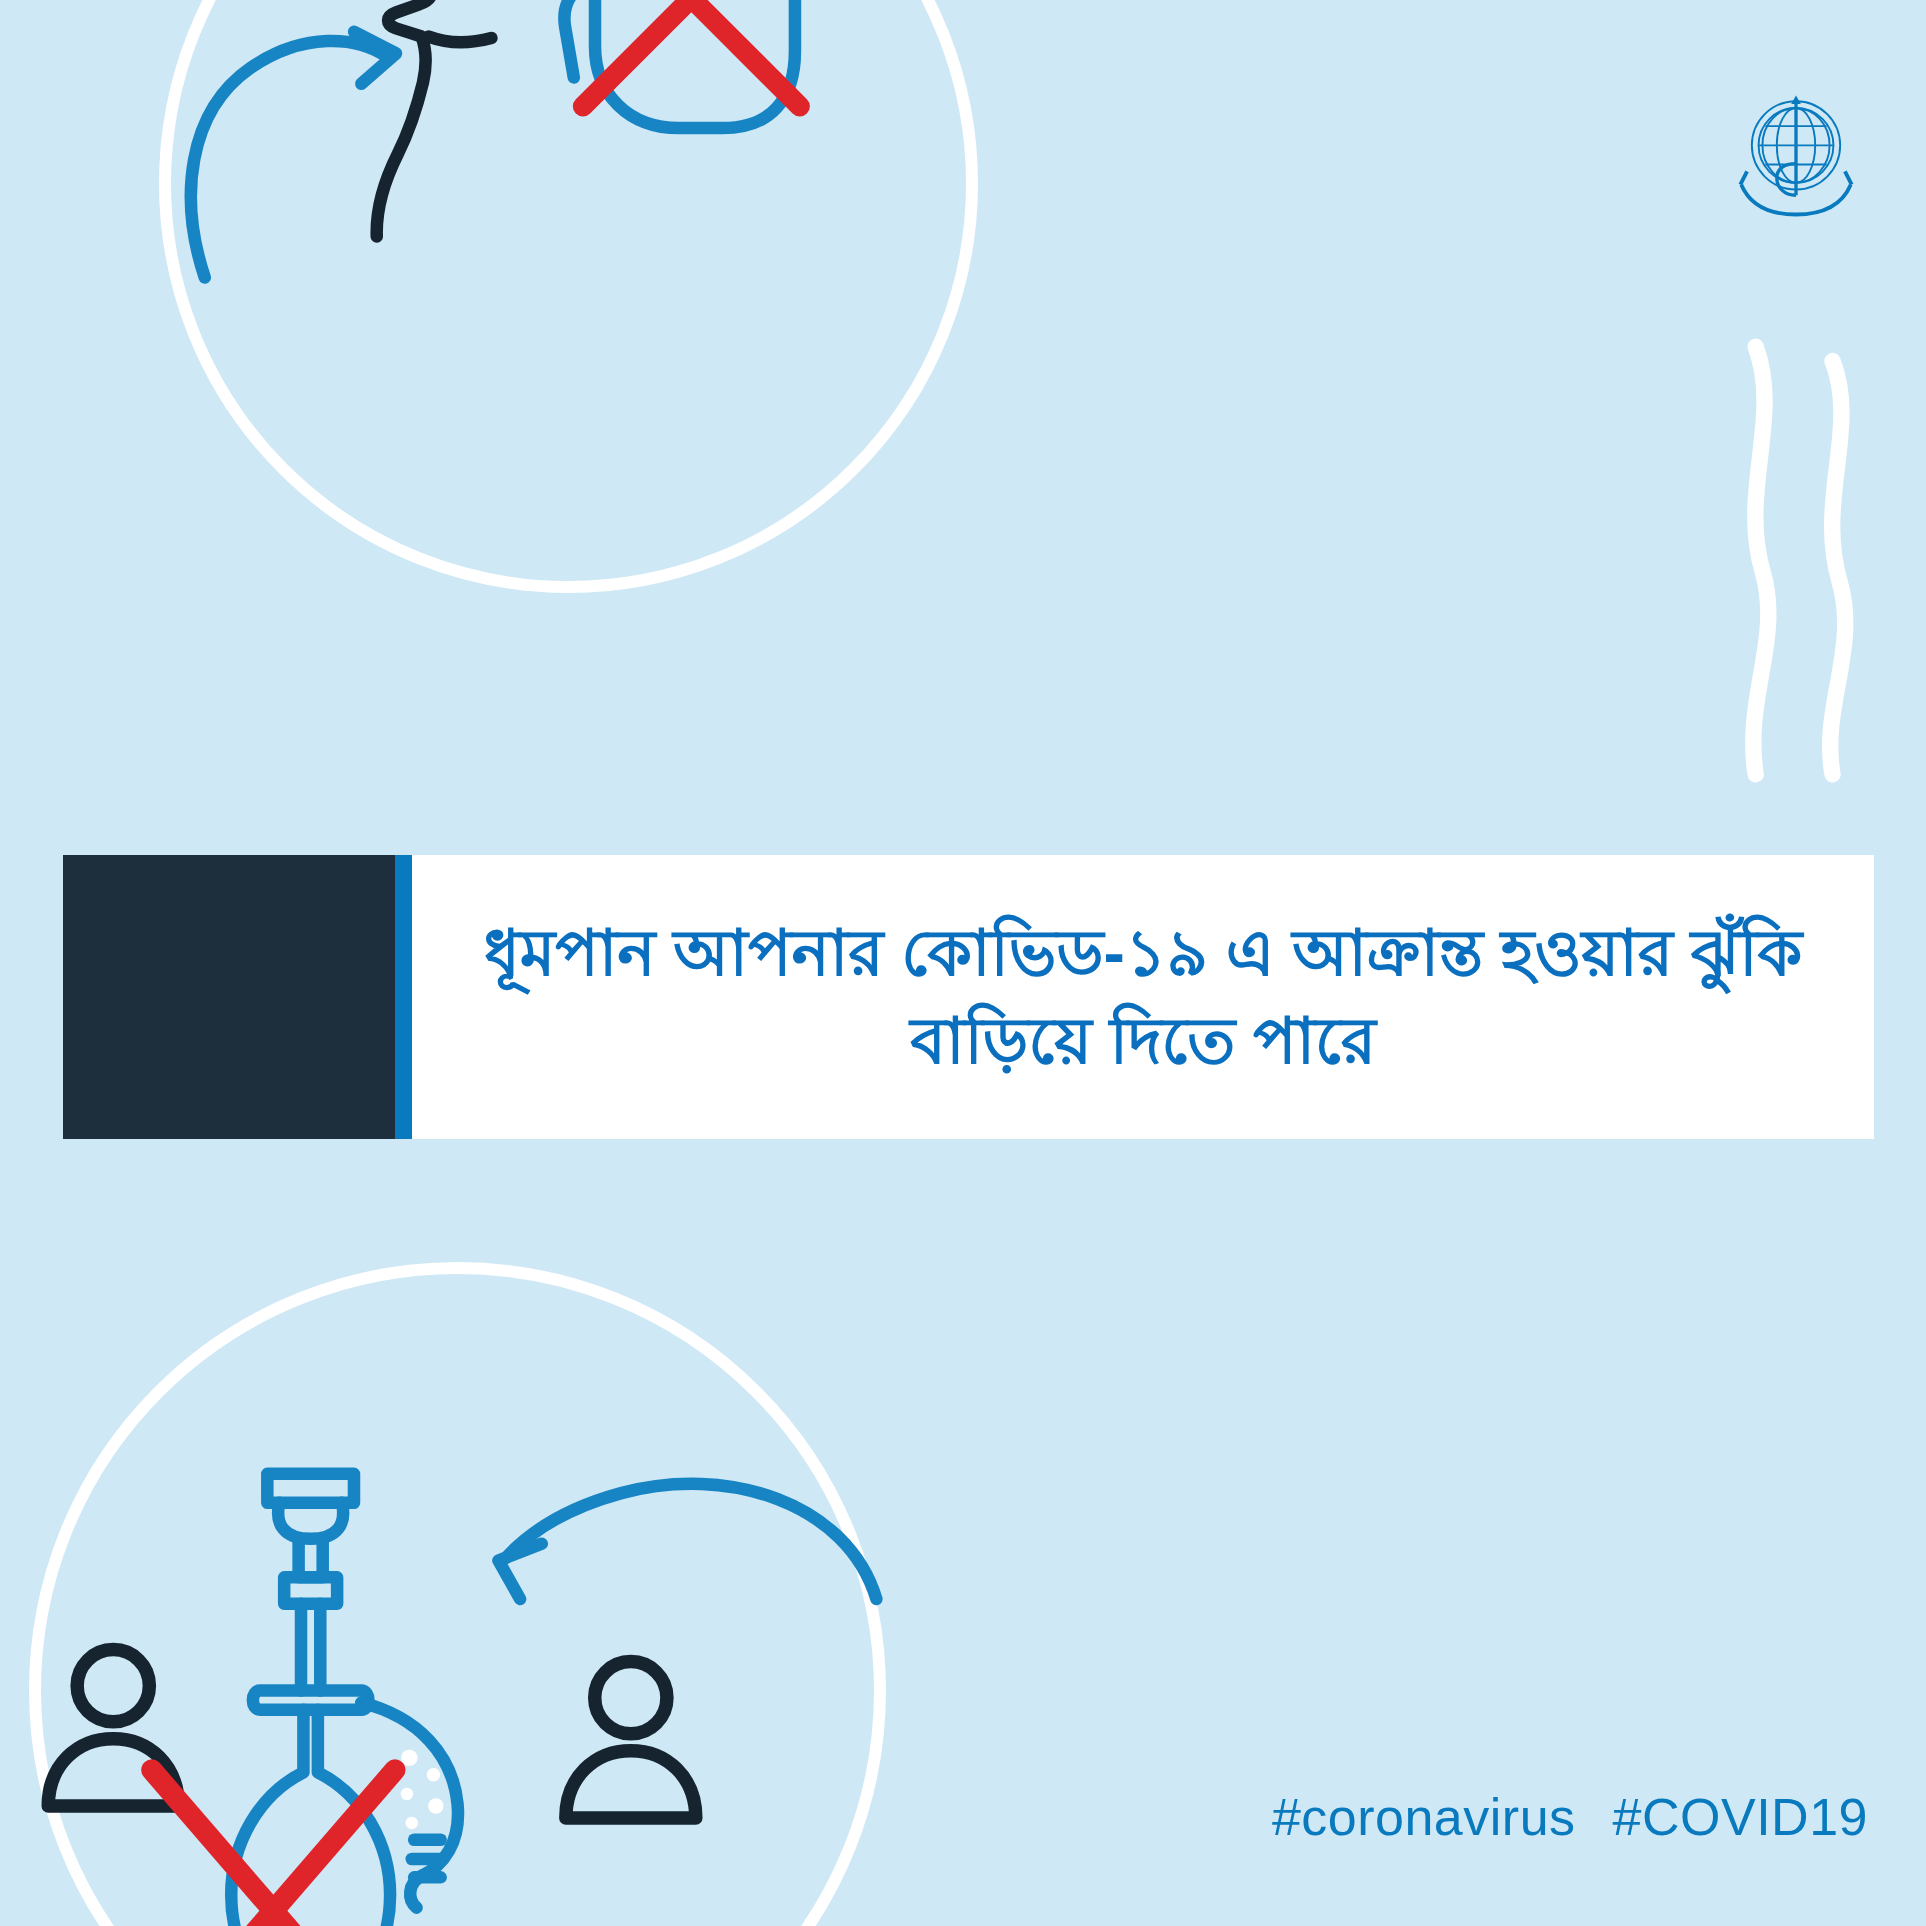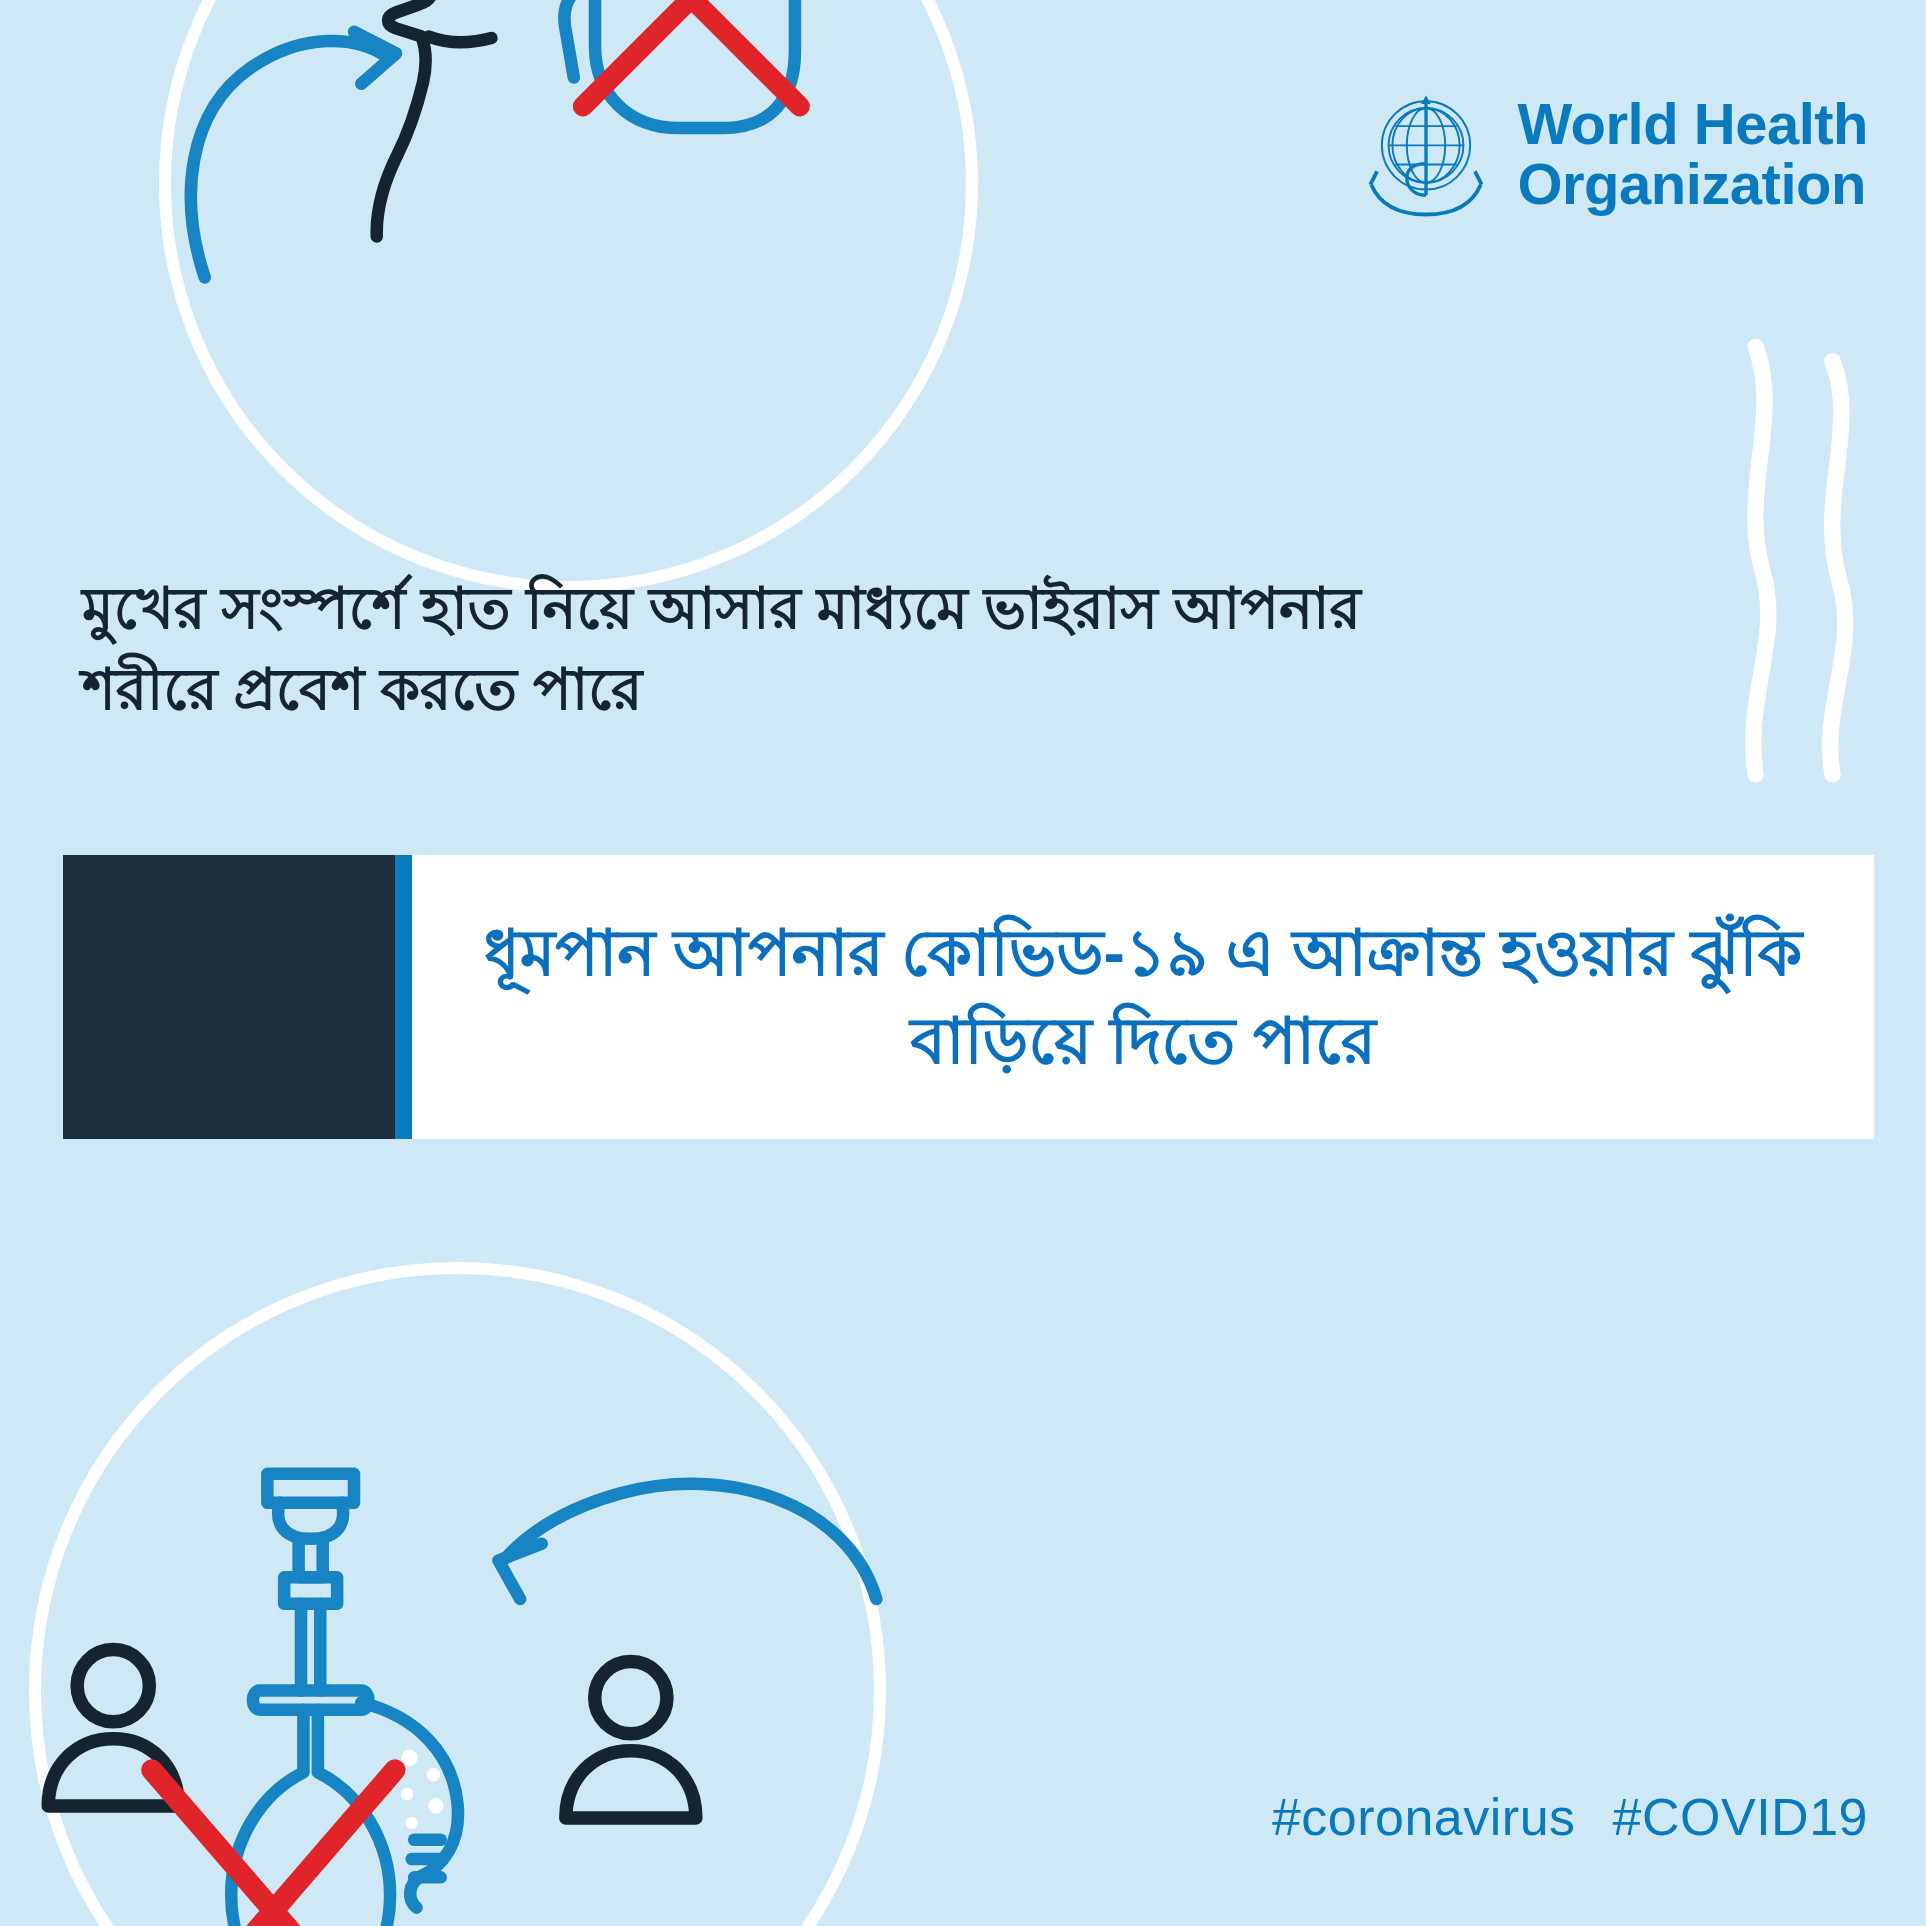--- a/index.html
+++ b/index.html
@@ -191,24 +191,20 @@
       </g>
       <g fill="#0a7abf">
         <path d="M150 28 l10 18 h-20 z"></path>
       </g>
       <g fill="none" stroke="#0a7abf" stroke-width="8">
         <path d="M36 214 c18 42 58 62 114 62 s96 -20 114 -62"></path>
         <path d="M34 214 l14 -28"></path>
         <path d="M266 214 l-14 -28"></path>
       </g>
     </svg>
-    <div class="who-words">
-      <span class="l1">World Health</span>
-      <span class="l2">Organization</span>
-    </div>
   </div>
 
   <div class="circle-top"></div>
 
   <svg class="illus-top" viewBox="0 0 1700 1700">
 
     <g fill="none" stroke="#1785c4" stroke-width="26" stroke-linecap="round">
       <path d="M95 1045 C40 880 60 700 190 610 C300 535 410 545 470 585"></path>
       <path d="M405 535 L492 580 L420 643" stroke-linejoin="round"></path>
     </g>
@@ -255,21 +251,20 @@
     </g>
   </svg>
 
   <svg class="smoke-right" viewBox="0 0 360 950">
     <g fill="none" stroke="#ffffff" stroke-width="34" stroke-linecap="round">
       <path d="M95 30 C150 180 60 330 110 500 C150 640 70 760 95 920"></path>
       <path d="M255 60 C310 200 220 350 270 520 C310 660 230 780 255 920"></path>
     </g>
   </svg>
 
-  <div class="para-top">মুখের সংস্পর্শে হাত নিয়ে আসার মাধ্যমে ভাইরাস আপনার শরীরে প্রবেশ করতে পারে</div>
 
   <div class="banner">
     <div class="banner-dark"></div>
     <div class="banner-accent"></div>
     <div class="banner-white">
       <div class="banner-text">ধূমপান আপনার কোভিড-১৯ এ আক্রান্ত হওয়ার ঝুঁকি বাড়িয়ে দিতে পারে</div>
     </div>
   </div>
 
   <div class="circle-bottom"></div>

